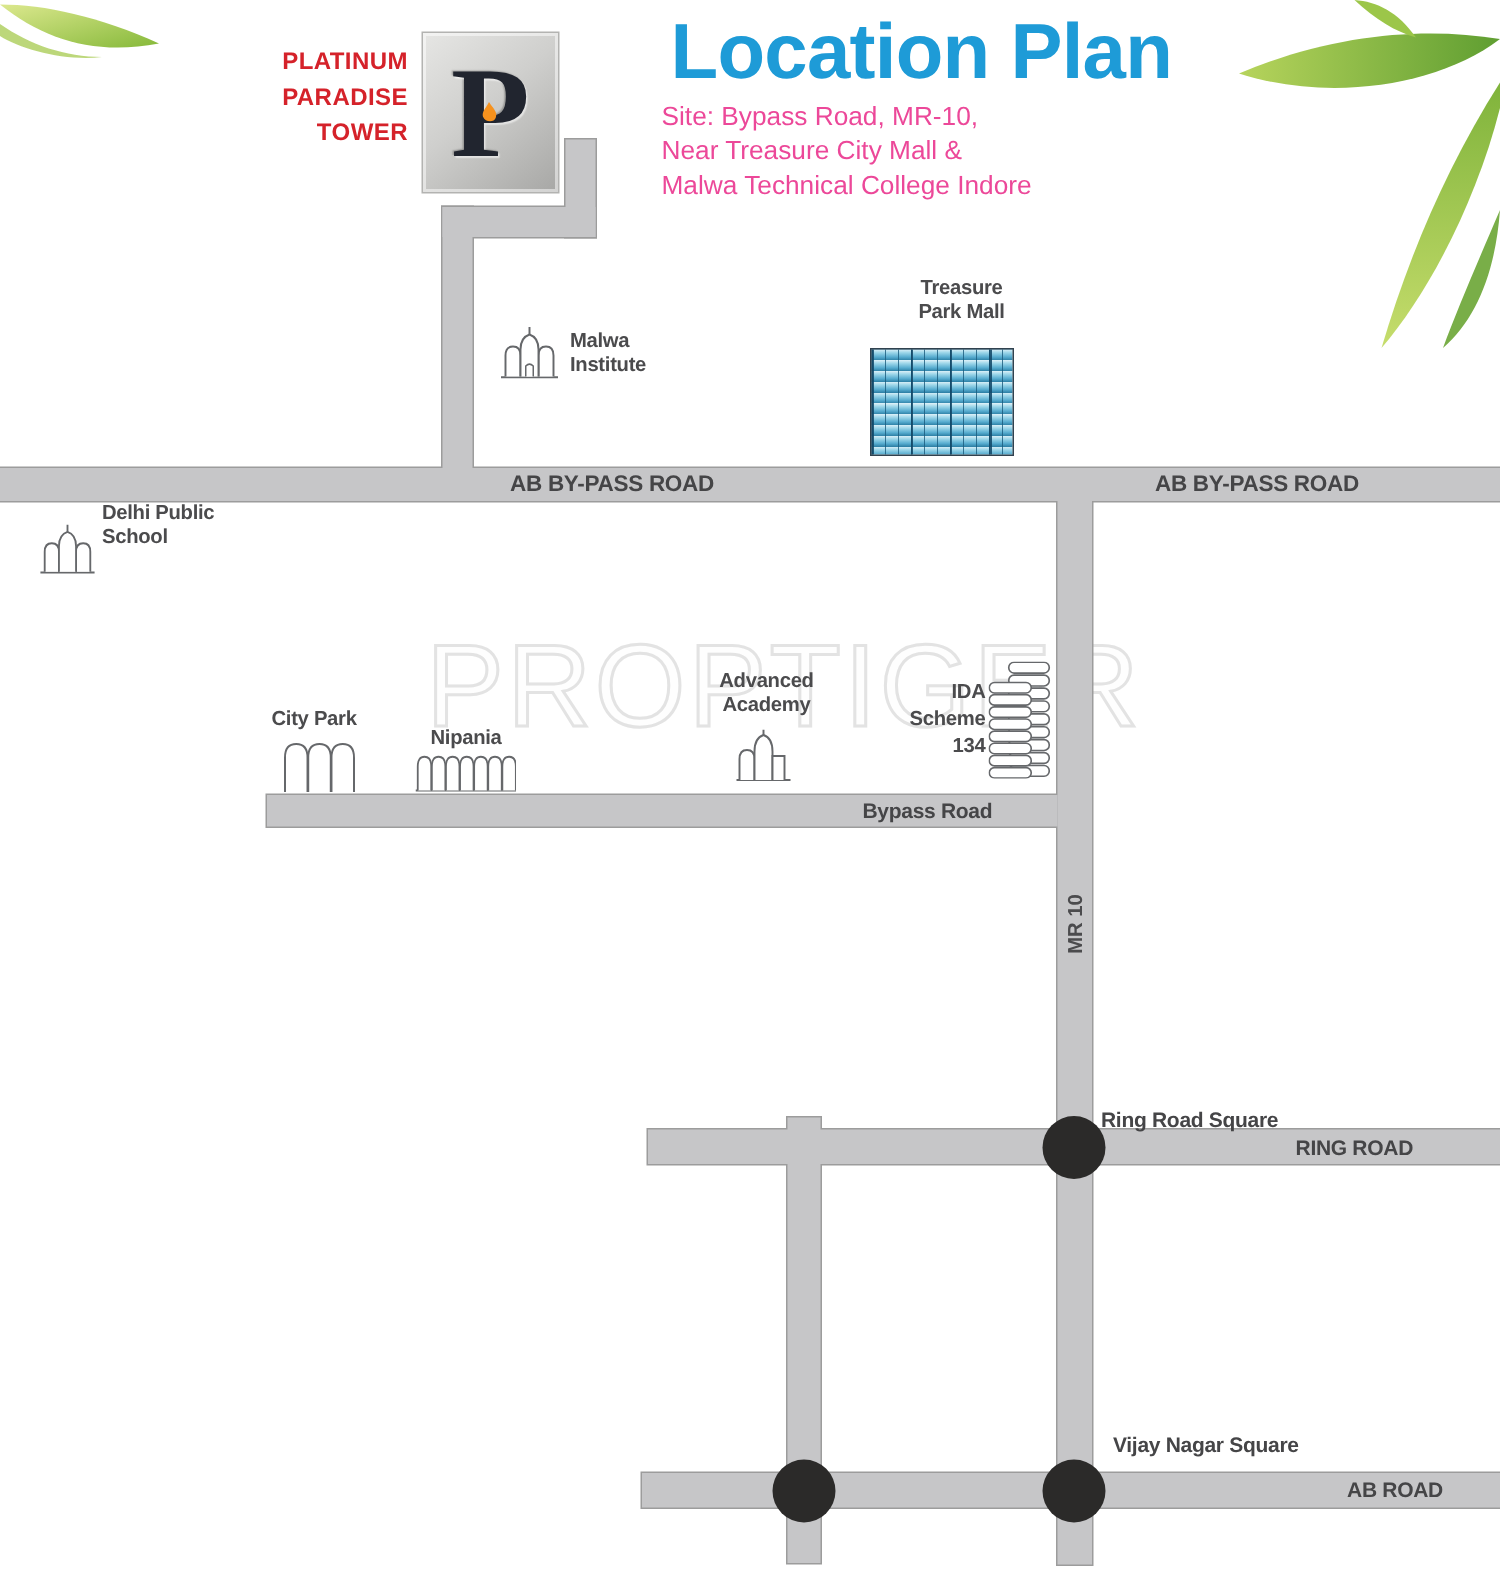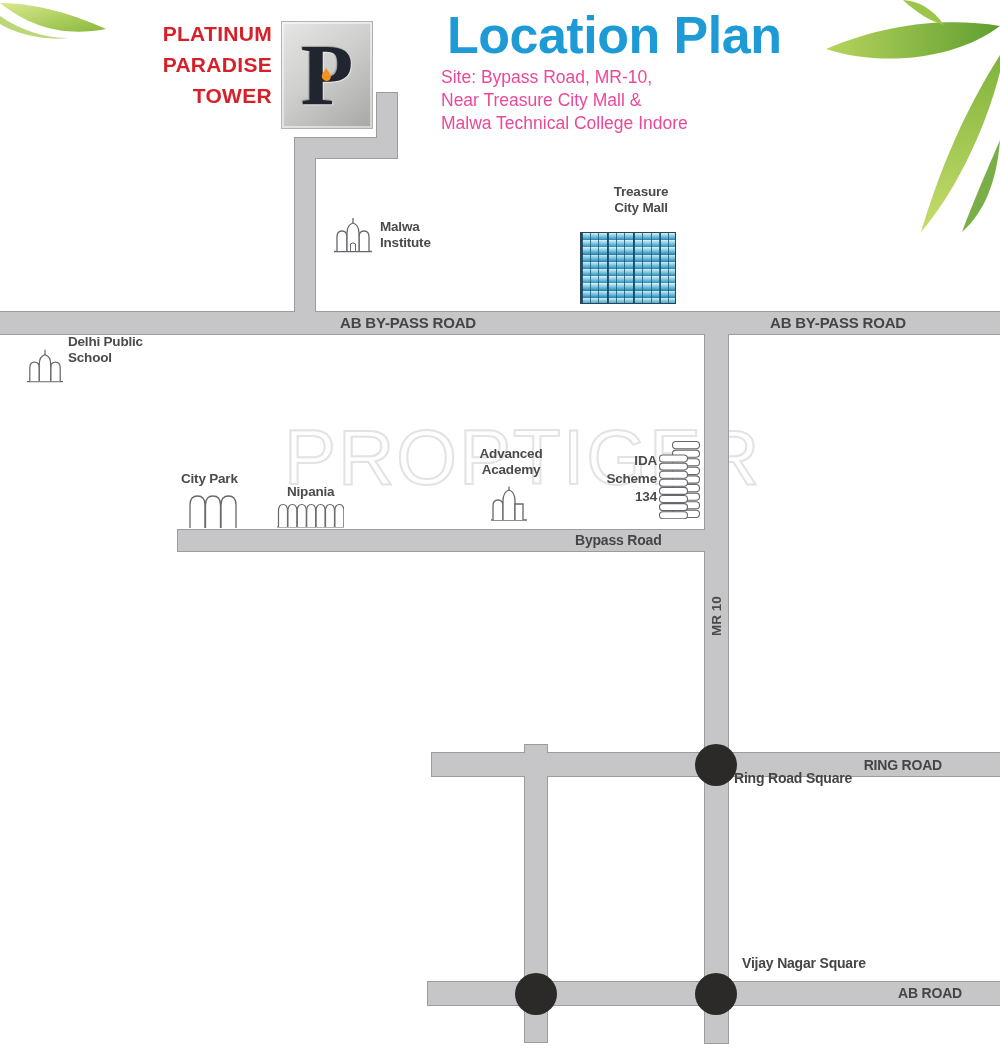--- a/index.html
+++ b/index.html
@@ -3,22 +3,22 @@
 <meta charset="utf-8">
 <style>
   html,body{margin:0;padding:0;background:#ffffff;}
   #canvas{
     position:relative;width:1000px;height:1053px;overflow:hidden;
     background:#ffffff;font-family:"Liberation Sans",sans-serif;
   }
   .abs{position:absolute;}
   
   .brand-name{
-    left:156px;top:18px;width:116px;text-align:right;
-    font-size:21px;font-weight:800;color:#d5222a;line-height:1.48;
+    left:156px;top:30px;width:116px;text-align:right;
+    font-size:16px;font-weight:800;color:#d5222a;line-height:1.48;
     letter-spacing:.3px;white-space:pre-line;
   }
   .logo{
     left:282px;top:22px;width:90px;height:106px;
     background:linear-gradient(140deg,#e6e6e4 0%,#cfcfcd 45%,#a7a7a5 100%);
     box-shadow:0 0 0 1px #b3b3b1, inset 0 0 0 2px rgba(255,255,255,.5);
     display:flex;align-items:center;justify-content:center;
   }
   .logo-letter{
     font-family:"Liberation Serif",serif;font-weight:700;font-size:86px;
@@ -146,38 +146,38 @@
       <circle cx="716" cy="994" r="21"></circle>
     </g>
   </svg>
 
   <div class="abs road-label" style="left:322px;top:314px;width:172px;text-align:center;">AB BY-PASS ROAD</div>
   <div class="abs road-label" style="left:770px;top:314px;width:130px;text-align:center;">AB BY-PASS ROAD</div>
   <div class="abs road-label" style="left:575px;top:532px;font-size:14px;">Bypass Road</div>
   <div class="abs mr10-label">MR 10</div>
   <div class="abs road-label" style="right:58px;top:757px;font-size:14px;">RING ROAD</div>
   <div class="abs road-label" style="right:38px;top:985px;font-size:14px;">AB ROAD</div>
-  <div class="abs road-label" style="left:734px;top:770px;font-size:14px;">Ring Road Square</div>
+  <div class="abs road-label" style="left:734px;top:738px;font-size:14px;">Ring Road Square</div>
   <div class="abs road-label" style="left:742px;top:955px;font-size:14px;">Vijay Nagar Square</div>
 
   <div class="abs icon" style="left:333px;top:216px;">
     <svg width="40" height="37" viewBox="0 0 40 37" fill="#ffffff" stroke="#66686b" stroke-width="1.3">
       <line x1="1" y1="35.5" x2="39" y2="35.5"></line>
       <path d="M4 35 V21 Q4 15 9 15 Q14 15 14 21 V35"></path>
       <path d="M26 35 V21 Q26 15 31 15 Q36 15 36 21 V35"></path>
       <path d="M14 35 V17 Q14 9 20 7 Q26 9 26 17 V35"></path>
       <line x1="20" y1="7" x2="20" y2="2"></line>
       <path d="M17.5 35 V28 Q20 25.5 22.5 28 V35" stroke-width="1"></path>
     </svg>
   </div>
   <div class="abs lm-label" style="left:380px;top:219px;">Malwa
 Institute</div>
 
   <div class="abs lm-label" style="left:593px;top:184px;width:96px;text-align:center;">Treasure
-City Mall</div>
+Park Mall</div>
   <div class="abs mall"></div>
 
   <div class="abs icon" style="left:26px;top:346px;">
     <svg width="38" height="39" viewBox="0 0 40 37" fill="#ffffff" stroke="#66686b" stroke-width="1.3">
       <line x1="1" y1="35.5" x2="39" y2="35.5"></line>
       <path d="M4 35 V21 Q4 15 9 15 Q14 15 14 21 V35"></path>
       <path d="M26 35 V21 Q26 15 31 15 Q36 15 36 21 V35"></path>
       <path d="M14 35 V17 Q14 9 20 7 Q26 9 26 17 V35"></path>
       <line x1="20" y1="7" x2="20" y2="2"></line>
     </svg>

